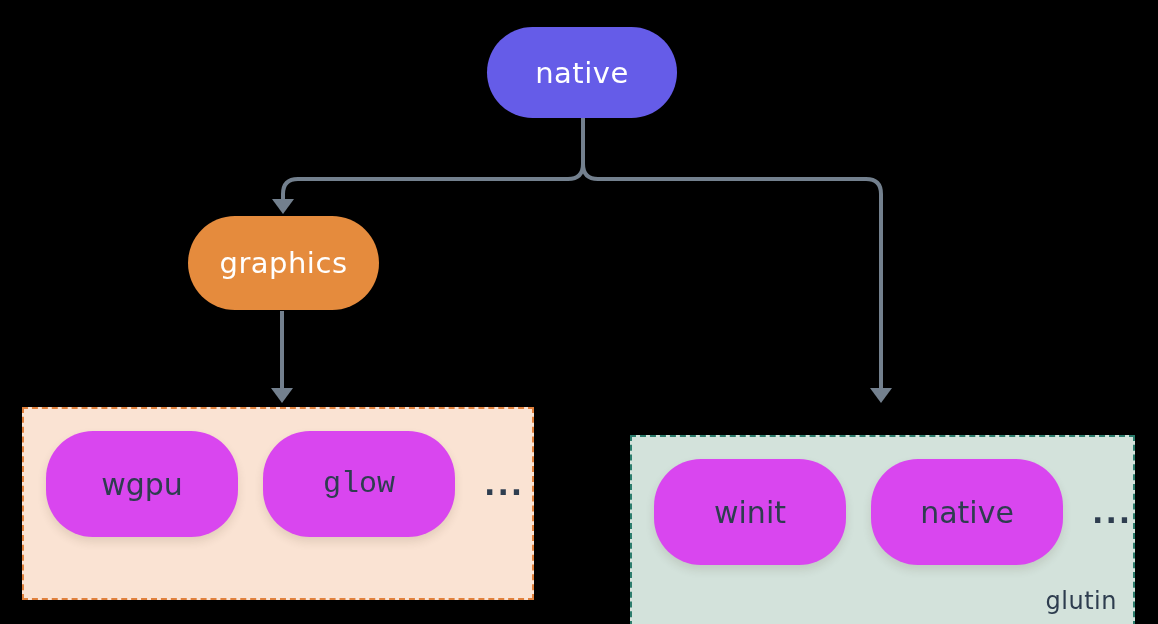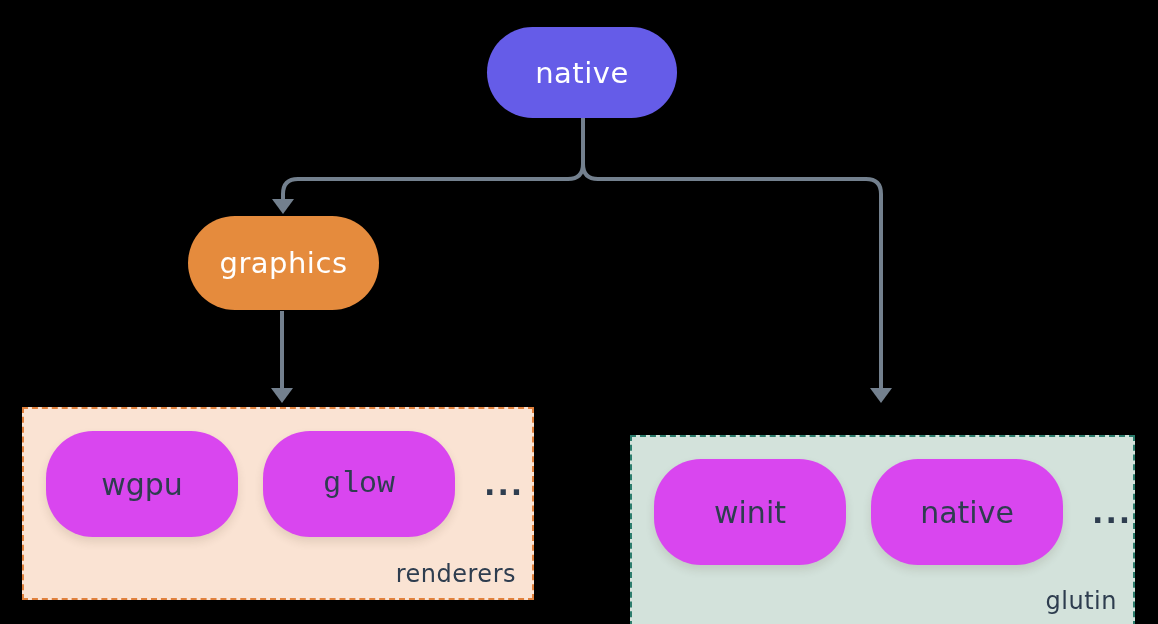--- a/index.html
+++ b/index.html
@@ -116,21 +116,20 @@
   <div class="group group-renderers" style="background: rgb(250, 227, 211); border-color: rgb(224, 129, 61); color: rgb(46, 61, 79);">
     <div class="group-row">
       <div class="pill" style="color: rgb(46, 61, 79);">
         <span>wgpu</span>
       </div>
       <div class="pill" style="color: rgb(46, 61, 79); font-family: Liberation Mono, monospace;">
         <span>glow</span>
       </div>
       <span class="ellipsis">...</span>
     </div>
-    <span class="group-label">renderers</span>
   </div>
 
   <div class="group group-shells" style="background: rgb(211, 226, 219); border-color: rgb(44, 125, 109); color: rgb(46, 61, 79);">
     <div class="group-row">
       <div class="pill" style="color: rgb(46, 61, 79);">
         <span>winit</span>
       </div>
       <div class="pill" style="color: rgb(46, 61, 79);">
         <span>native</span>
       </div>

